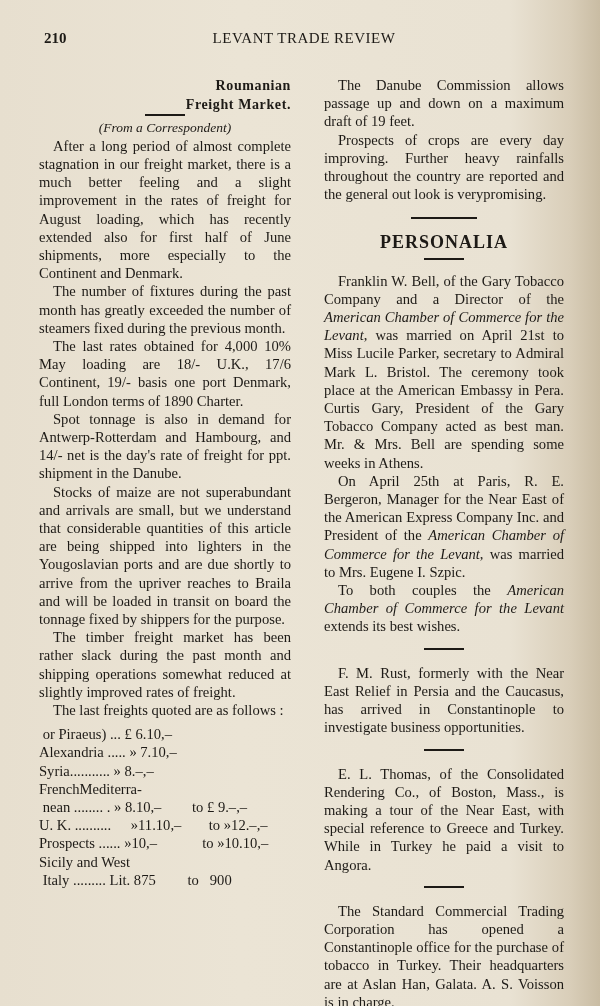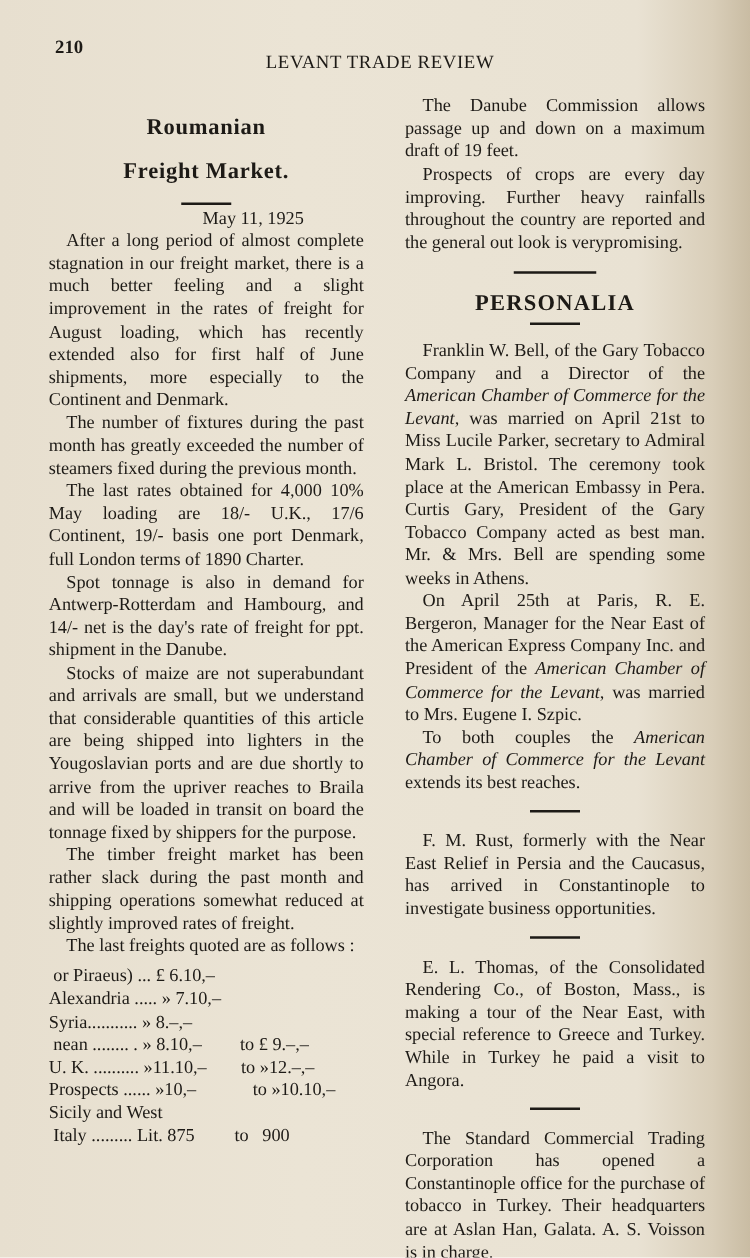--- a/index.html
+++ b/index.html
@@ -5,27 +5,27 @@
   html, body { margin:0; padding:0; }
   body {
     width:600px; height:1006px; overflow:hidden;
     background: linear-gradient(90deg, #e7dfcf 0%, #ebe4d5 40%, #e9e2d3 85%, #d9ceb9 95%, #c9bca3 100%);
     font-family: "Liberation Serif", "DejaVu Serif", serif;
     color:#1d1a16;
     position:relative;
   }
   .header { position:absolute; top:30px; left:0; width:600px; height:22px; }
   .page-num { position:absolute; left:44px; top:0; font-size:15px; font-weight:bold;text-align:center; }
-  .journal-title { position:absolute; left:0; width:600px; text-align:center; top:12px; font-size:15px; letter-spacing:0.5px; padding-left:8px; box-sizing:border-box; }
+  .journal-title { position:absolute; left:0; width:600px; text-align:center; top:0; font-size:15px; letter-spacing:0.5px; padding-left:8px; box-sizing:border-box; }
 
   .col { position:absolute; top:76px; font-size:14.6px; line-height:18.2px; }
   .col-left { left:39px; width:252px; }
   .col-right { left:324px; width:240px; }
 
-  .title { text-align:center; font-weight:bold; font-size:18px; line-height:19px; letter-spacing:0.6px; margin:16px; }
+  .title { text-align:right; font-weight:bold; font-size:14px; line-height:19px; letter-spacing:0.6px; margin:0; }
   .title-rule { width:40px; height:1.5px; background:#1d1a16; margin:0 auto 2px auto; }
   .byline { text-align:center; font-style:italic; font-size:13.5px; margin:3px 0 0 0; }
   .date { text-align:right; padding-right:48px; margin:0; }
 
   p { margin:0; text-align:justify; text-indent:14px; }
 
   .rates { margin-top:6px; }
   .rate-row { display:flex; white-space:nowrap; }
 
   .section-rule { width:66px; height:2px; background:#1d1a16; margin:14px auto 14px auto; }
@@ -39,21 +39,21 @@
 
 <div class="header">
   <span class="page-num">210</span>
   <div class="journal-title">LEVANT TRADE REVIEW</div>
 </div>
 
 <div class="col col-left">
   <div class="title">Roumanian</div>
   <div class="title">Freight Market.</div>
   <div class="title-rule"></div>
-  <div class="date">May 11, 1925</div>
+  <div class="byline">(From a Correspondent)</div>
 
   <p>After a long period of almost complete stagnation in our freight market, there is a much better feeling and a slight improvement in the rates of freight for August loading, which has recently extended also for first half of June shipments, more especially to the Continent and Denmark.</p>
   <p>The number of fixtures during the past month has greatly exceeded the number of steamers fixed during the previous month.</p>
   <p>The last rates obtained for 4,000 10% May loading are 18/- U.K., 17/6 Continent, 19/- basis one port Denmark, full London terms of 1890 Charter.</p>
   <p>Spot tonnage is also in demand for Antwerp-Rotterdam and Hambourg, and 14/- net is the day's rate of freight for ppt. shipment in the Danube.</p>
   <p>Stocks of maize are not superabundant and arrivals are small, but we understand that considerable quantities of this article are being shipped into lighters in the Yougoslavian ports and are due shortly to arrive from the upriver reaches to Braila and will be loaded in transit on board the tonnage fixed by shippers for the purpose.</p>
   <p>The timber freight market has been rather slack during the past month and shipping operations somewhat reduced at slightly improved rates of freight.</p>
   <p>The last freights quoted are as follows :</p>
 
   <div class="rates" id="rates">
@@ -66,27 +66,32 @@
         <span style="white-space: pre;">Alexandria ..... </span>
         <span style="min-width: 78px; display: inline-block;">» 7.10,–</span>
         <span style="white-space: pre;"></span>
       </div>
       <div class="rate-row">
         <span style="white-space: pre;">Syria........... </span>
         <span style="min-width: 78px; display: inline-block;">» 8.–,–</span>
         <span style="white-space: pre;"></span>
       </div>
       <div class="rate-row">
+        <span style="white-space: pre;">FrenchMediterra-</span>
+        <span style="min-width: 78px; display: inline-block;"></span>
+        <span style="white-space: pre;"></span>
+      </div>
+      <div class="rate-row">
         <span style="white-space: pre;"> nean ........ . </span>
         <span style="min-width: 78px; display: inline-block;">» 8.10,–</span>
         <span style="white-space: pre;">to £ 9.–,–</span>
       </div>
       <div class="rate-row">
         <span style="white-space: pre;">U. K. .......... </span>
-        <span style="min-width: 78px; display: inline-block;">»11.10,–</span>
+        <span style="min-width: 78px; display: inline-block; margin-left: 16px;">»11.10,–</span>
         <span style="white-space: pre;">to »12.–,–</span>
       </div>
       <div class="rate-row">
         <span style="white-space: pre;">Prospects ...... </span>
         <span style="min-width: 78px; display: inline-block;">»10,–</span>
         <span style="white-space: pre;">to »10.10,–</span>
       </div>
       <div class="rate-row">
         <span style="white-space: pre;">Sicily and West</span>
         <span style="min-width: 78px; display: inline-block;"></span>
@@ -104,21 +109,21 @@
   <p>The Danube Commission allows passage up and down on a maximum draft of 19 feet.</p>
   <p>Prospects of crops are every day improving. Further heavy rainfalls throughout the country are reported and the general out look is verypromising.</p>
 
   <div class="section-rule"></div>
   <div class="section-head">PERSONALIA</div>
   <div class="section-head-rule"></div>
 
   <div id="personalia-items">
       <p><span>Franklin W. Bell, of the Gary Tobacco Company and a Director of the </span><i class="em">American Chamber of Commerce for the Levant</i><span>, was married on April 21st to Miss Lucile Parker, secretary to Admiral Mark L. Bristol. The ceremony took place at the American Embassy in Pera. Curtis Gary, President of the Gary Tobacco Company acted as best man. Mr. &amp; Mrs. Bell are spending some weeks in Athens.</span></p>
       <p><span>On April 25th at Paris, R. E. Bergeron, Manager for the Near East of the American Express Company Inc. and President of the </span><i class="em">American Chamber of Commerce for the Levant</i><span>, was married to Mrs. Eugene I. Szpic.</span></p>
-      <p><span>To both couples the </span><i class="em">American Chamber of Commerce for the Levant</i><span> extends its best reaches.</span></p>
+      <p><span>To both couples the </span><i class="em">American Chamber of Commerce for the Levant</i><span> extends its best wishes.</span></p>
     </div>
 
   <div class="section-rule short"></div>
   <p>F. M. Rust, formerly with the Near East Relief in Persia and the Caucasus, has arrived in Constantinople to investigate business opportunities.</p>
   <div class="section-rule short"></div>
   <p>E. L. Thomas, of the Consolidated Rendering Co., of Boston, Mass., is making a tour of the Near East, with special reference to Greece and Turkey. While in Turkey he paid a visit to Angora.</p>
   <div class="section-rule short"></div>
   <p>The Standard Commercial Trading Corporation has opened a Constantinople office for the purchase of tobacco in Turkey. Their headquarters are at Aslan Han, Galata. A. S. Voisson is in charge.</p>
 </div>
 

